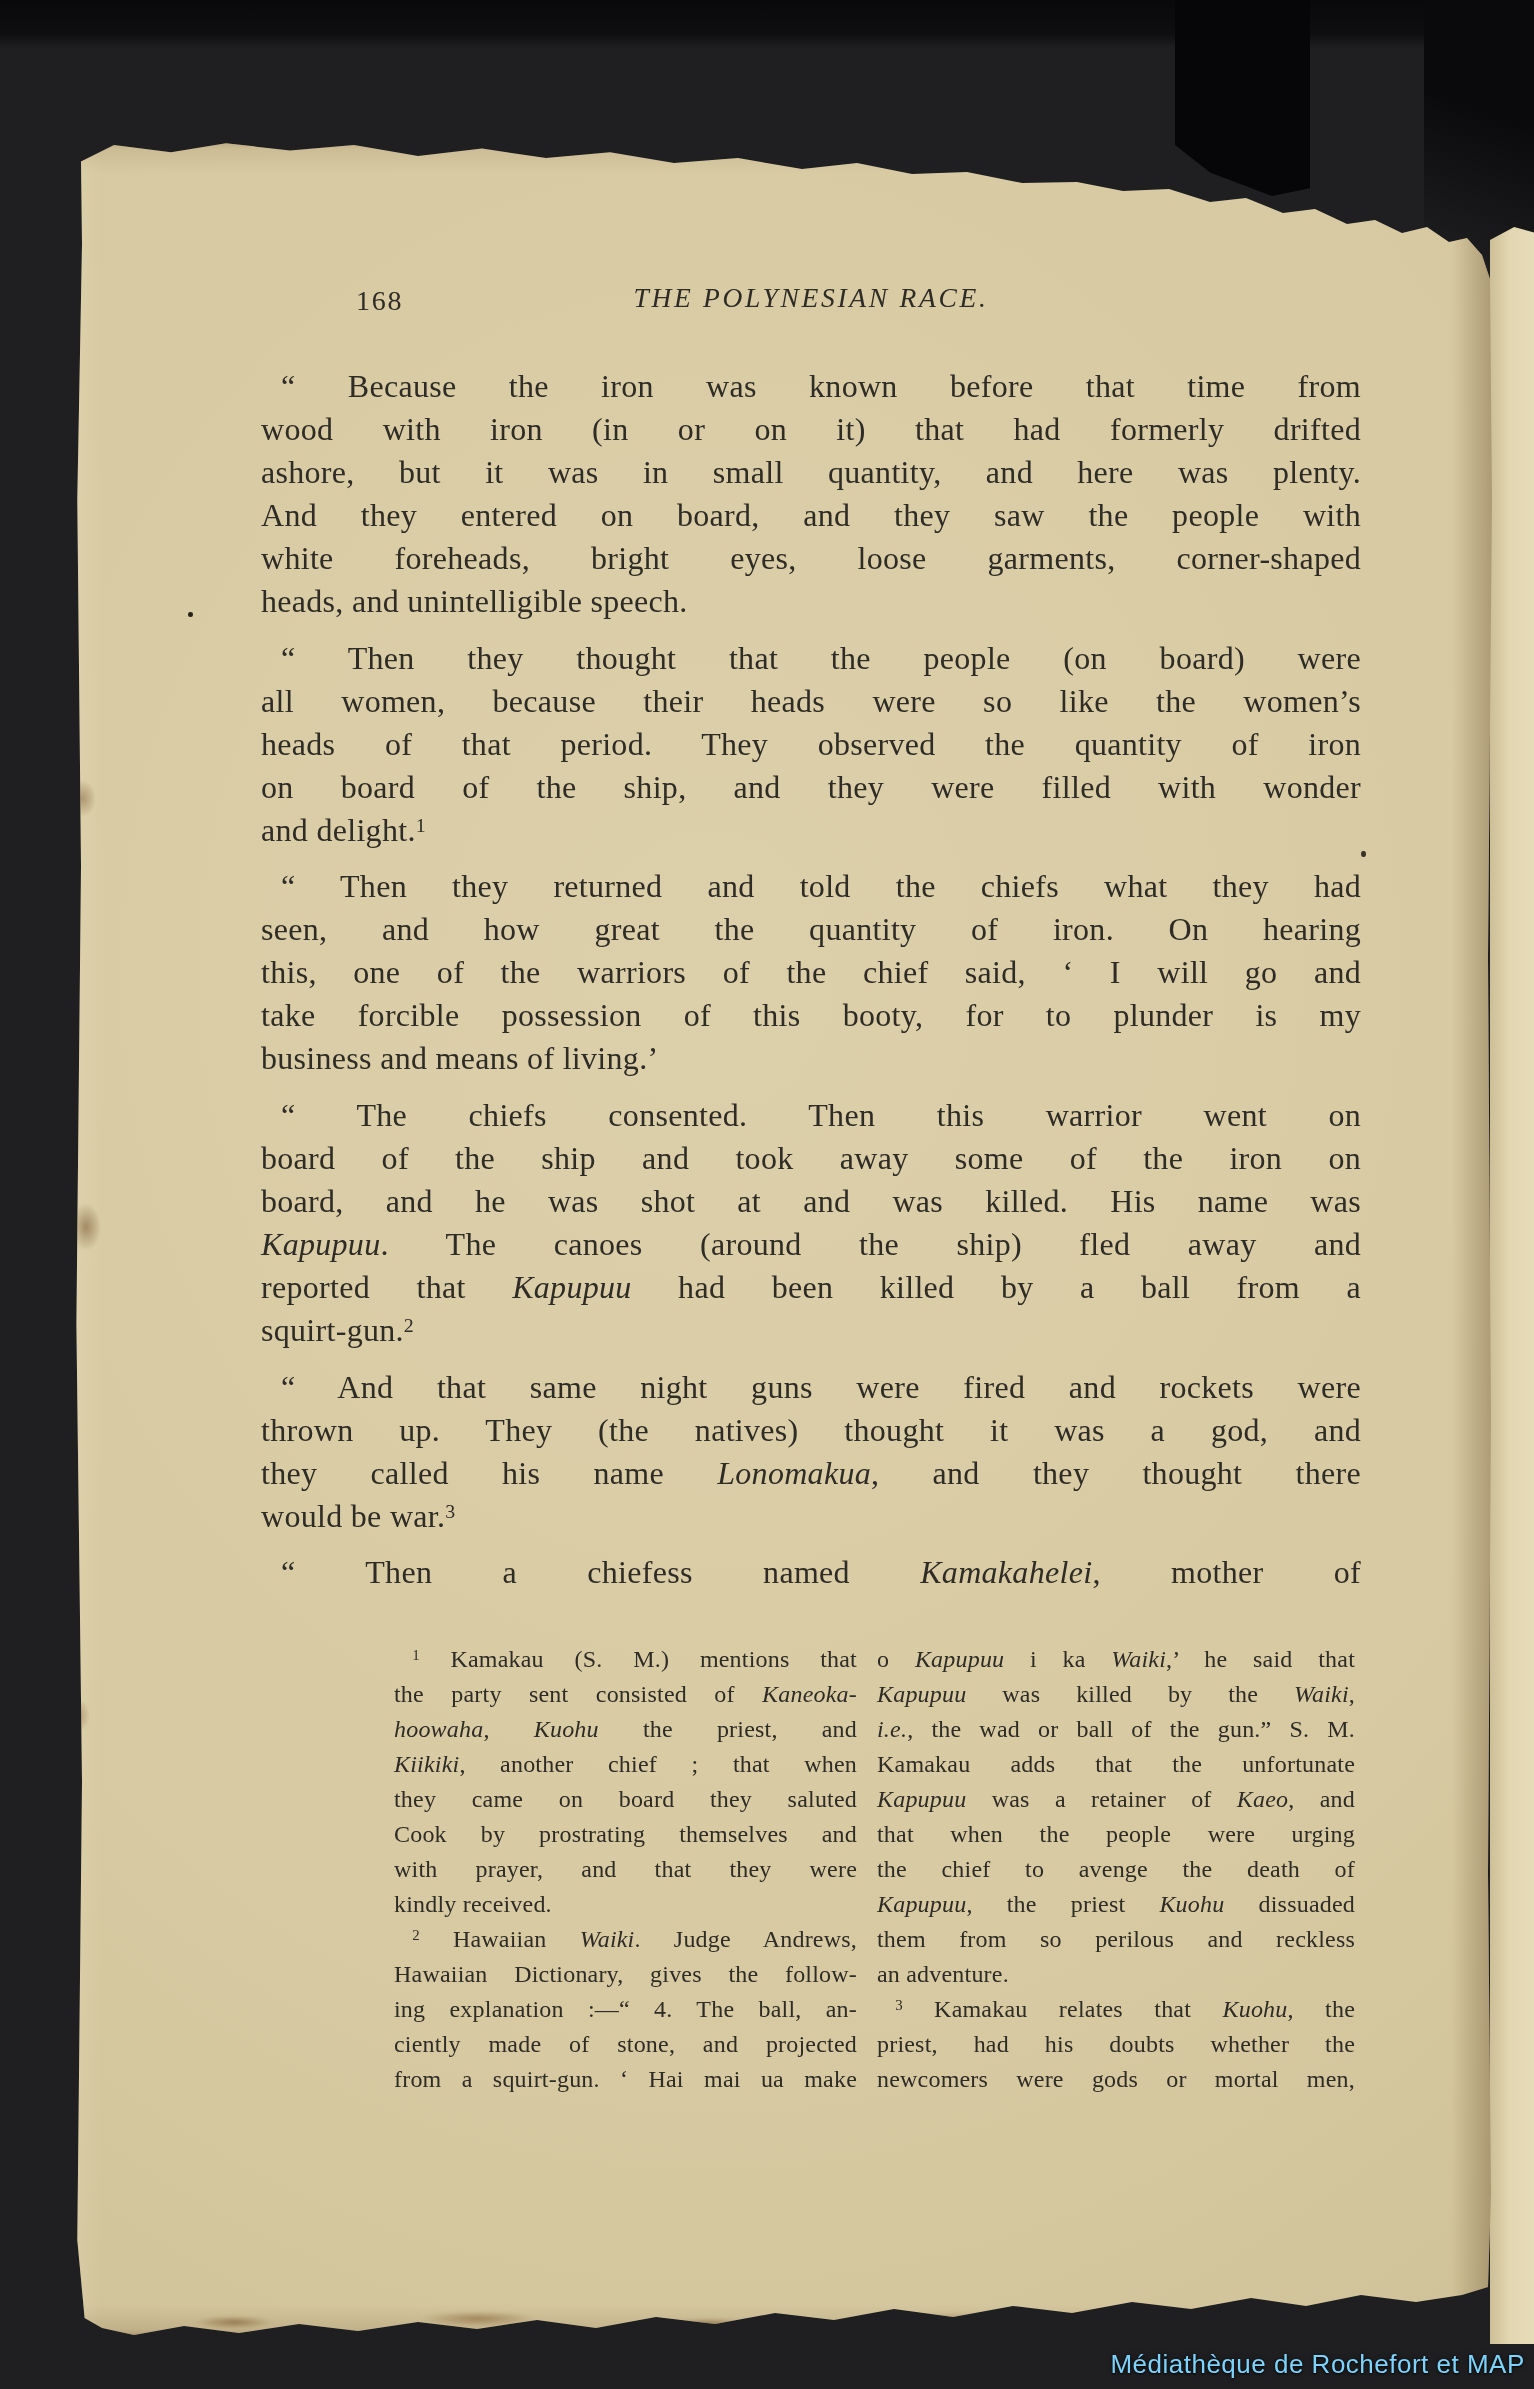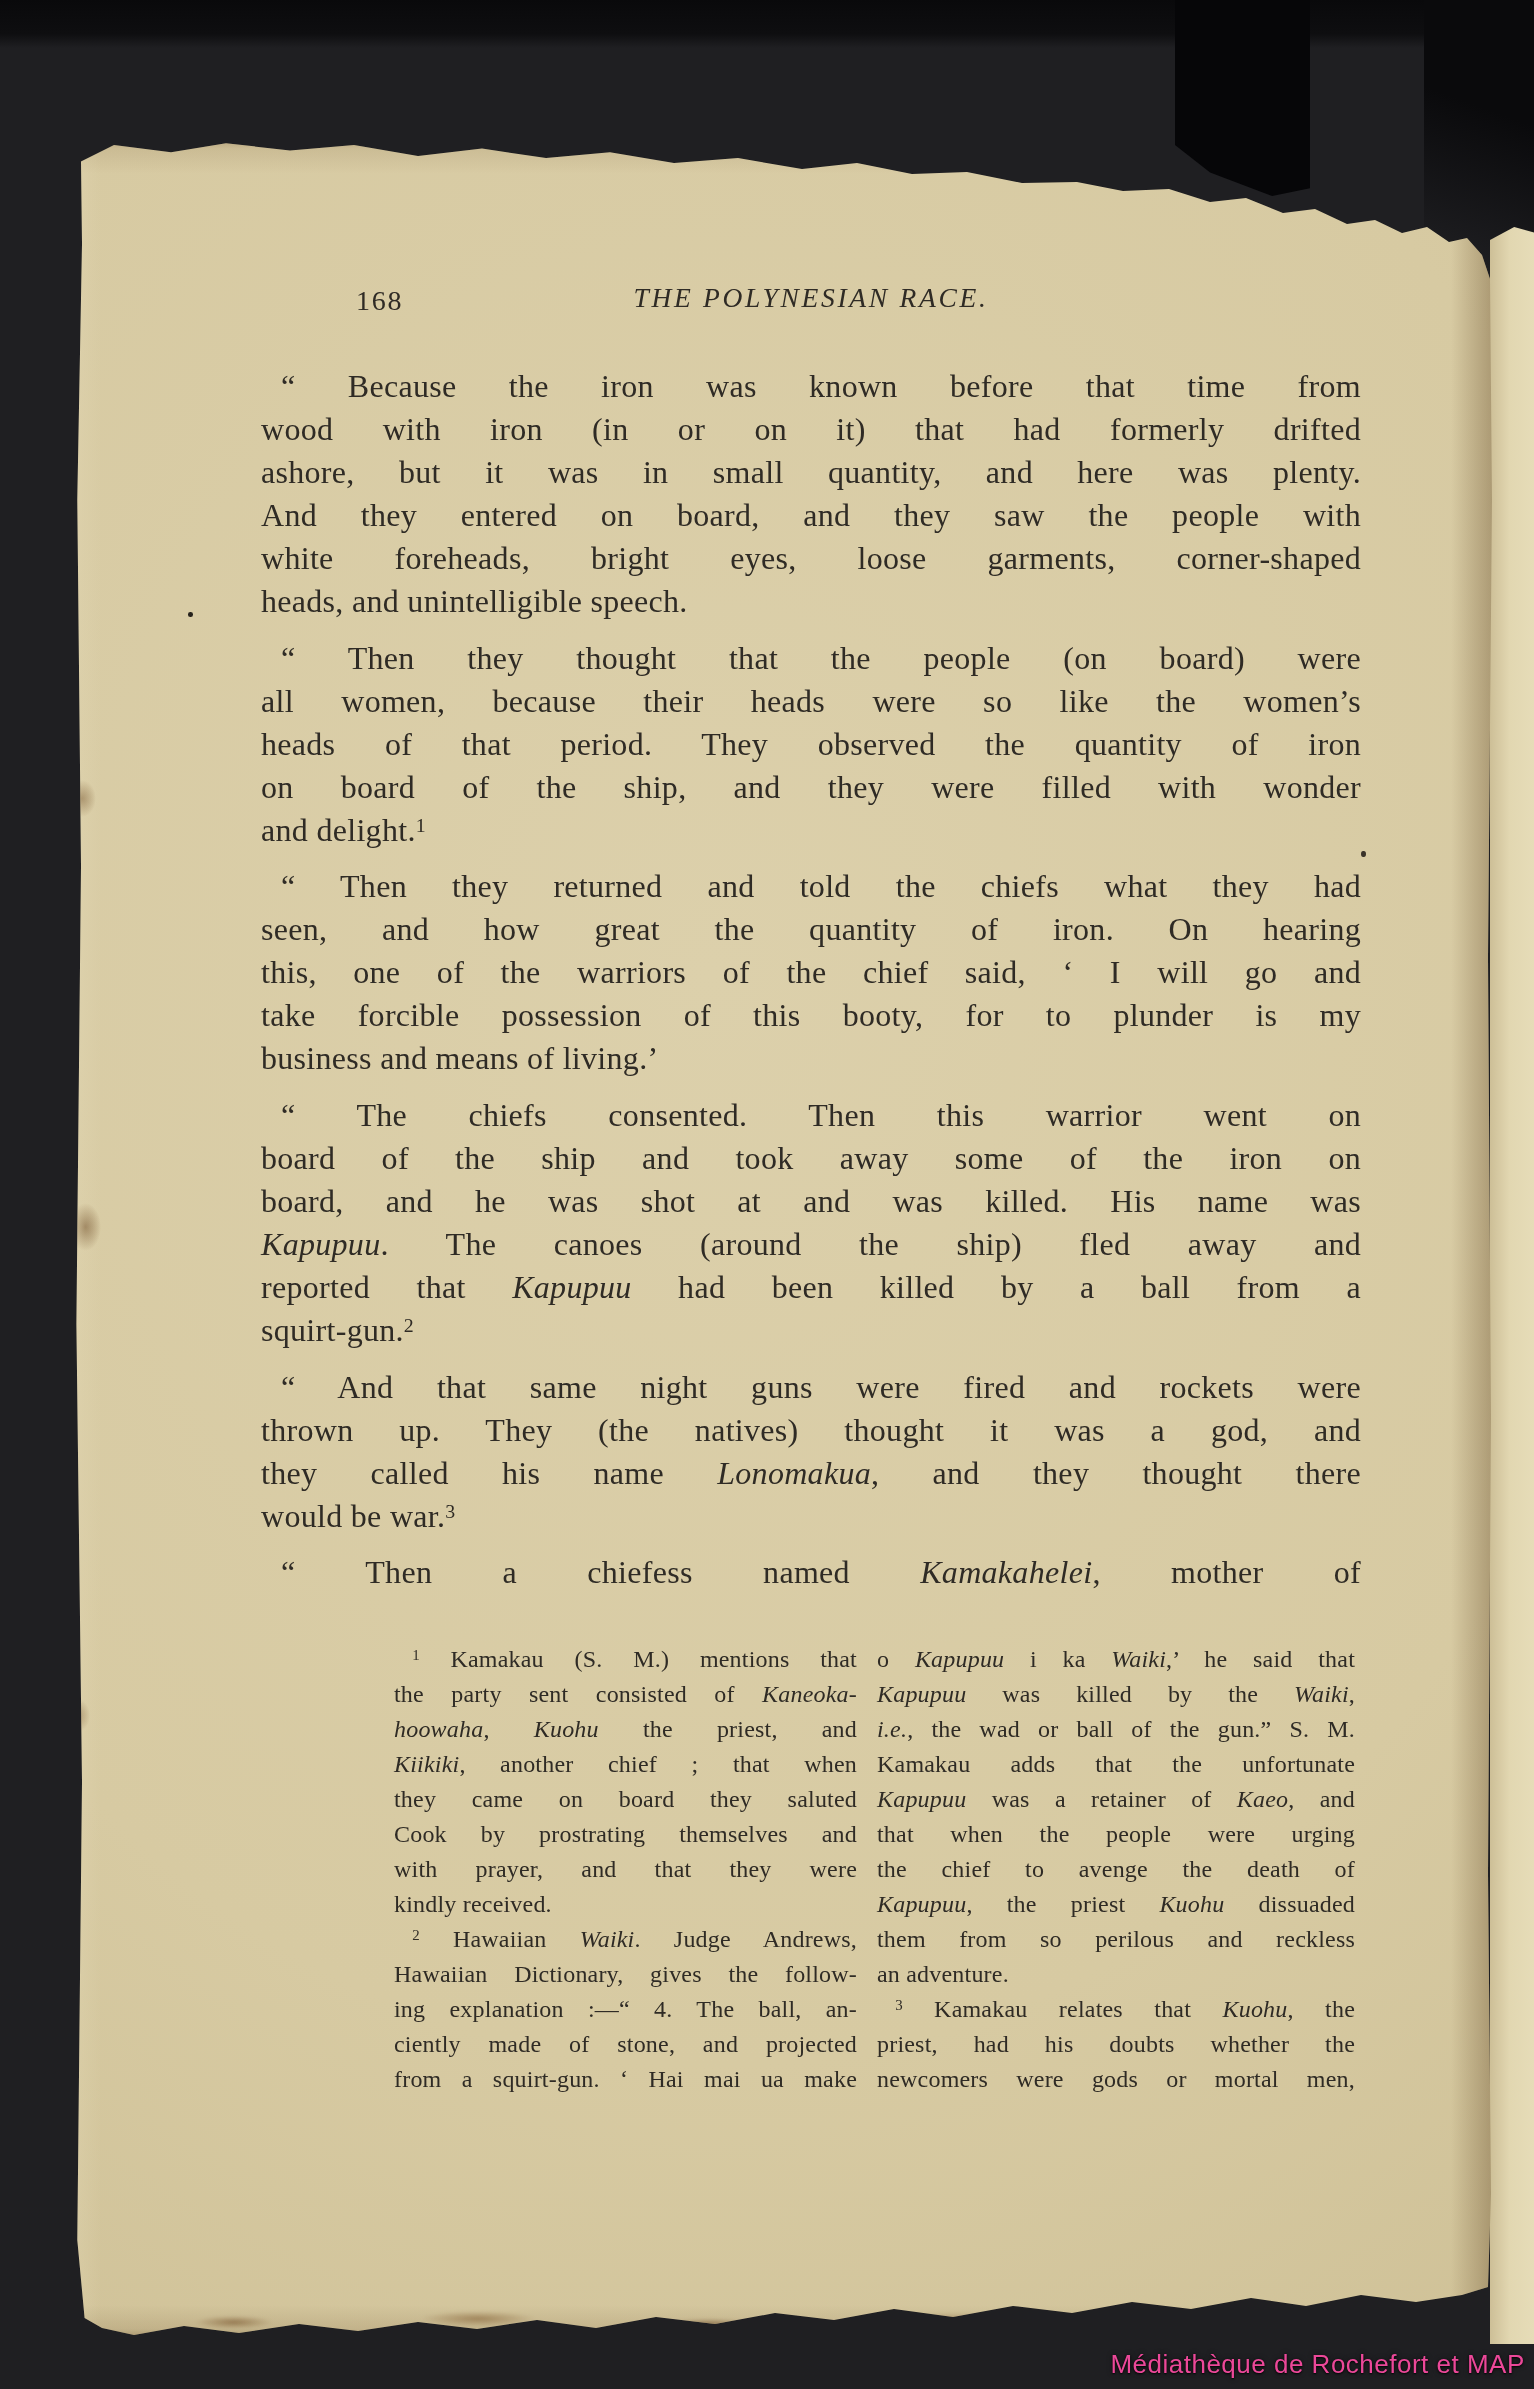--- a/index.html
+++ b/index.html
@@ -99,21 +99,21 @@
   .fncol .line{font-size:24px;line-height:35px;height:35px;letter-spacing:0.2px;}
   .fncol .line.in{text-indent:18.3px;}
   .line em{font-style:italic;}
   .line sup{
     font-size:62%;vertical-align:baseline;position:relative;top:-0.45em;
     letter-spacing:0;
   }
   .watermark{
     position:absolute;right:9.2px;top:2349px;
     font-family:"Liberation Sans", sans-serif;
-    font-size:26px;color:#ec4899;
+    font-size:26px;color:#7dd3fc;
     text-shadow:0 0.9px 1.8px rgba(0,0,0,.85), 0 0 5.5px rgba(0,0,0,.5);
     letter-spacing:0.5px;
   }
 </style>
 </head>
 <body>
 
 <div>
   <div class="topbar"></div>
   <div class="corner-shadow"></div>

